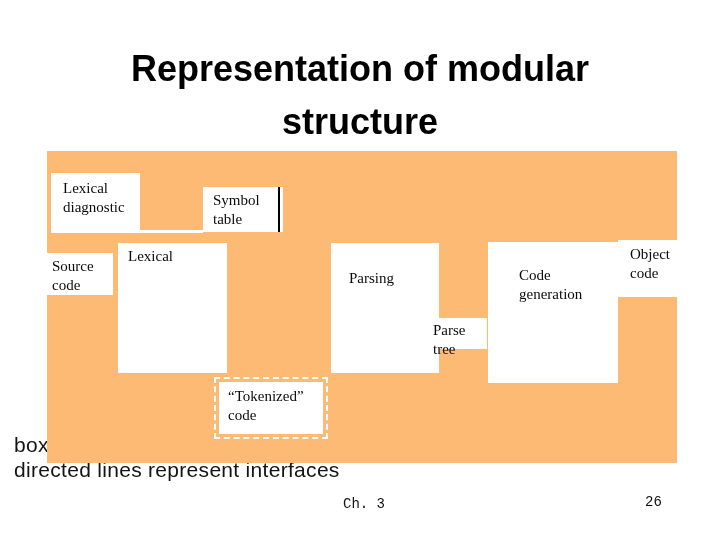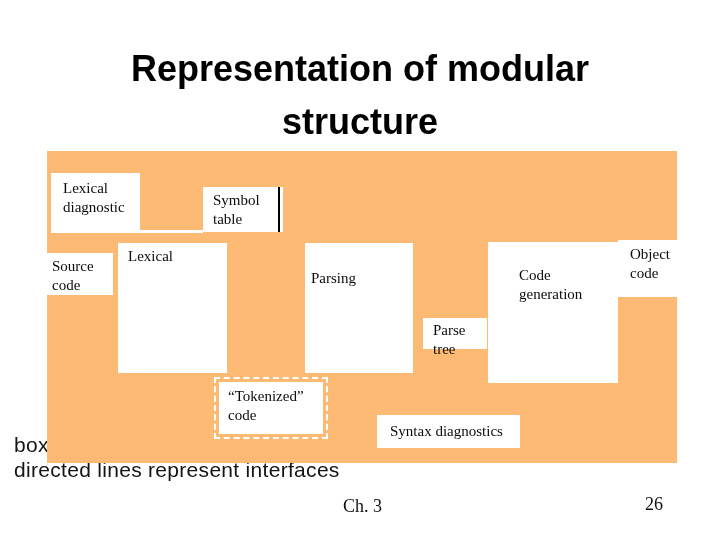--- a/index.html
+++ b/index.html
@@ -48,36 +48,36 @@
     font-size:15px;
     line-height:19px;
     box-sizing:border-box;
     white-space:nowrap;
   }
   .b-lexical-diagnostic { left:4px;   top:22px;  width:89px;  height:60px;  padding:6px 0 0 12px; }
   .b-symbol-table       { left:156px; top:36px;  width:75px;  height:45px;  padding:4px 0 0 10px;
                           box-shadow: 2px 0 0 #000, 5px 0 0 #ffffff; }
   .b-source-code        { left:-17px; top:102px; width:83px;  height:42px;  padding:4px 0 0 22px; }
   .b-lexical-analysis   { left:71px;  top:92px;  width:109px; height:130px; padding:4px 0 0 10px; }
-  .b-parsing            { left:258px; top:92px;  width:108px; height:130px; padding:26px 0 0 6px; }
+  .b-parsing            { left:284px; top:92px;  width:108px; height:130px; padding:26px 0 0 18px; }
   .b-parse-tree         { left:376px; top:167px; width:64px;  height:31px;  padding:3px 0 0 10px; }
   .b-code-generation    { left:441px; top:91px;  width:130px; height:141px; padding:24px 0 0 31px; }
   .b-object-code        { left:571px; top:89px;  width:72px;  height:57px;  padding:5px 0 0 12px; }
   .b-tokenized-code     { left:172px; top:231px; width:104px; height:52px;  padding:5px 0 0 9px;
                           outline:2px dashed #ffffff; outline-offset:3px; }
   .b-syntax-diagnostics { left:330px; top:264px; width:143px; height:33px;  padding:7px 0 0 13px; }
   .connector {
     position:absolute;
     left:93px; top:79px; width:63px; height:3px;
     background:#ffffff;
   }
   .footer-text {
     position:absolute;
-    font-family:Liberation Serif, serif;
-    font-size:18px;
+    font-family:Liberation Mono, monospace;
+    font-size:14px;
     color:#111;
     z-index:3;
   }
   .chapter { left:343px; top:496px; }
   .pagenum { left:645px; top:494px; }
 </style>
 </head>
 <body>
 
 <div class="title">
@@ -126,21 +126,18 @@
   <div class="dbox b-object-code">
     <div>Object</div>
     <div>code</div>
   </div>
 
   <div class="dbox b-tokenized-code">
     <div>“Tokenized”</div>
     <div>code</div>
   </div>
 
-  <div class="dbox b-syntax-diagnostics">
-    <div>Syntax diagnostics</div>
-  </div>
 
   <div class="connector"></div>
 </div>
 
 <div class="footer-text chapter">Ch. 3</div>
 <div class="footer-text pagenum">26</div>
 
 </body></html>

